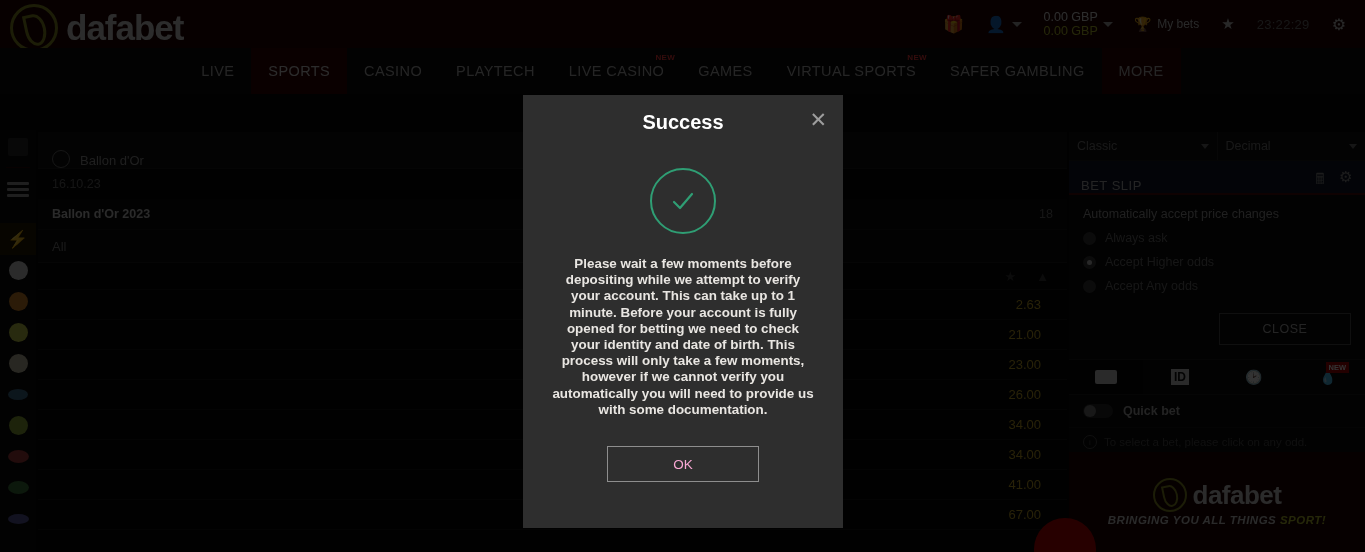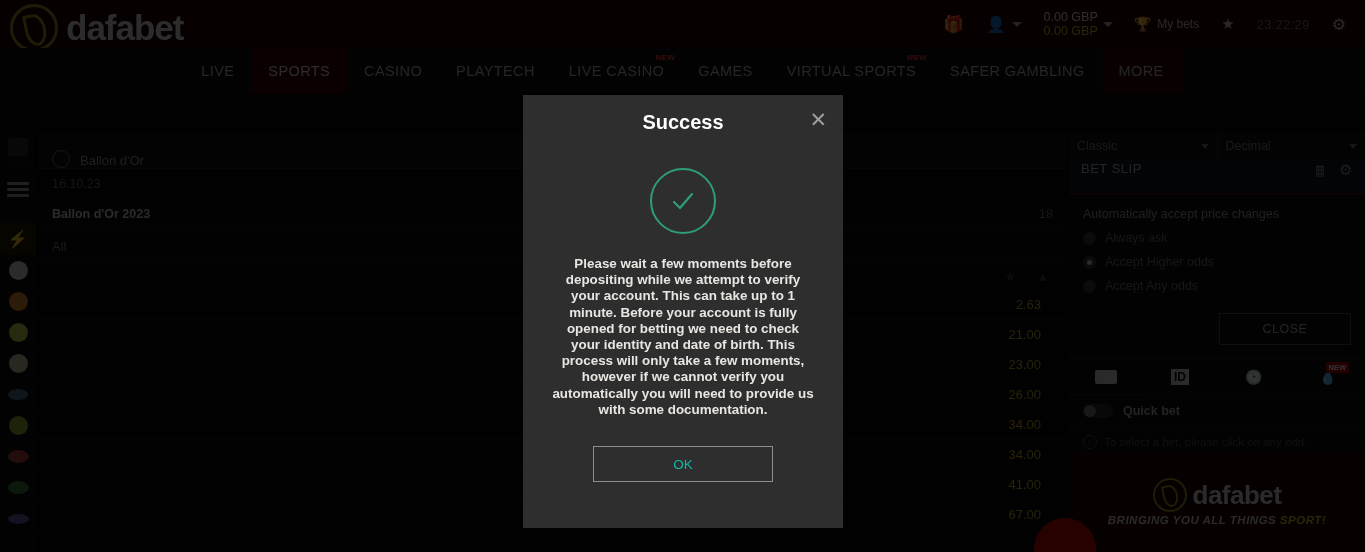--- a/index.html
+++ b/index.html
@@ -59,21 +59,21 @@
   .oddsrow{height:29px;display:flex;align-items:center;border-bottom:1px solid #141414;color:#9a9a9a;font-size:12.5px;}
   .oddsrow .nm{padding-left:235px;}
   .oddsrow .od{margin-left:auto;margin-right:26px;color:#c8a829;font-size:13px;}
 
   
   .slip{position:absolute;right:0;top:132px;width:296px;bottom:0;background:#0a0a0a;}
   .sel2{height:28px;display:flex;background:#101010;border-bottom:1px solid #1d1d1d;}
   .sel{flex:1;display:flex;align-items:center;padding:0 8px;color:#7b7b7b;font-size:12.5px;}
   .sel+.sel{border-left:1px solid #232323;}
   .sel .cv{margin-left:auto;width:0;height:0;border-left:4px solid transparent;border-right:4px solid transparent;border-top:5px solid #6f6f6f;}
-  .sliphdr{height:32px;display:flex;align-items:flex-start;padding:0 12px;color:#b5b5b5;font-size:13px;letter-spacing:.5px;border-bottom:2px solid #4d0b0b;background:#0f172a;}
+  .sliphdr{height:32px;display:flex;align-items:flex-end;padding:0 12px;color:#b5b5b5;font-size:13px;letter-spacing:.5px;border-bottom:2px solid #4d0b0b;background:#0f172a;}
   .sliphdr .ics{margin-left:auto;display:flex;gap:14px;color:#8a8a8a;font-size:15px;}
   .slipsec{padding:12px 14px 4px;}
   .slipsec .t{color:#9e9e9e;font-size:12.5px;margin-bottom:10px;}
   .radio{display:flex;align-items:center;gap:9px;margin-bottom:10px;color:#6f6f6f;font-size:12.5px;}
   .radio i{width:13px;height:13px;border-radius:50%;background:#3a3a3a;display:inline-block;position:relative;}
   .radio.on i:after{content:"";position:absolute;left:4px;top:4px;width:5px;height:5px;border-radius:50%;background:#c9c9c9;}
   .closebtn{margin:6px 14px 0 auto;width:130px;height:30px;display:flex;align-items:center;justify-content:center;border:1px solid #4a4a4a;color:#b4b4b4;font-size:12.5px;letter-spacing:.5px;}
   .tabs{margin-top:14px;height:34px;display:flex;border-top:1px solid #1d1d1d;border-bottom:1px solid #1d1d1d;background:#0d0d0d;}
   .tab{flex:1;display:flex;align-items:center;justify-content:center;color:#8b8b8b;font-size:14px;position:relative;}
   .tab.active{background:#070707;}
@@ -95,21 +95,21 @@
   .redcirc{position:absolute;left:996px;bottom:-28px;width:62px;height:62px;border-radius:50%;background:#c40000;z-index:40;}
 
   
   .modal{position:absolute;left:523px;top:95px;width:320px;height:433px;background:#2e2e2e;z-index:100;
          display:flex;flex-direction:column;align-items:center;}
   .m-title{margin-top:16px;color:#ffffff;font-size:20px;font-weight:bold;}
   .m-close{position:absolute;right:16px;top:14px;color:#9d9d9d;font-size:21px;line-height:1;cursor:pointer;}
   .m-check{margin-top:34px;width:62px;height:62px;border-radius:50%;border:2px solid #2f9e74;display:flex;align-items:center;justify-content:center;}
   .m-check svg{display:block;}
   .m-body{margin-top:22px;width:262px;text-align:center;color:#e9e6e2;font-size:13.4px;font-weight:bold;line-height:16.2px;}
-  .m-ok{margin-top:28px;width:180px;height:36px;border:1px solid #8e8e8e;background:transparent;color:#14b8a6;
+  .m-ok{margin-top:28px;width:152px;height:36px;border:1px solid #8e8e8e;background:transparent;color:#f9a8d4;
         font-size:13.5px;font-family:"Liberation Sans",sans-serif;cursor:pointer;}
 </style>
 </head>
 <body>
 
 <div id="page">
 
   <div class="topbar">
     <div class="logo">
       <div class="logo-mark"></div>

